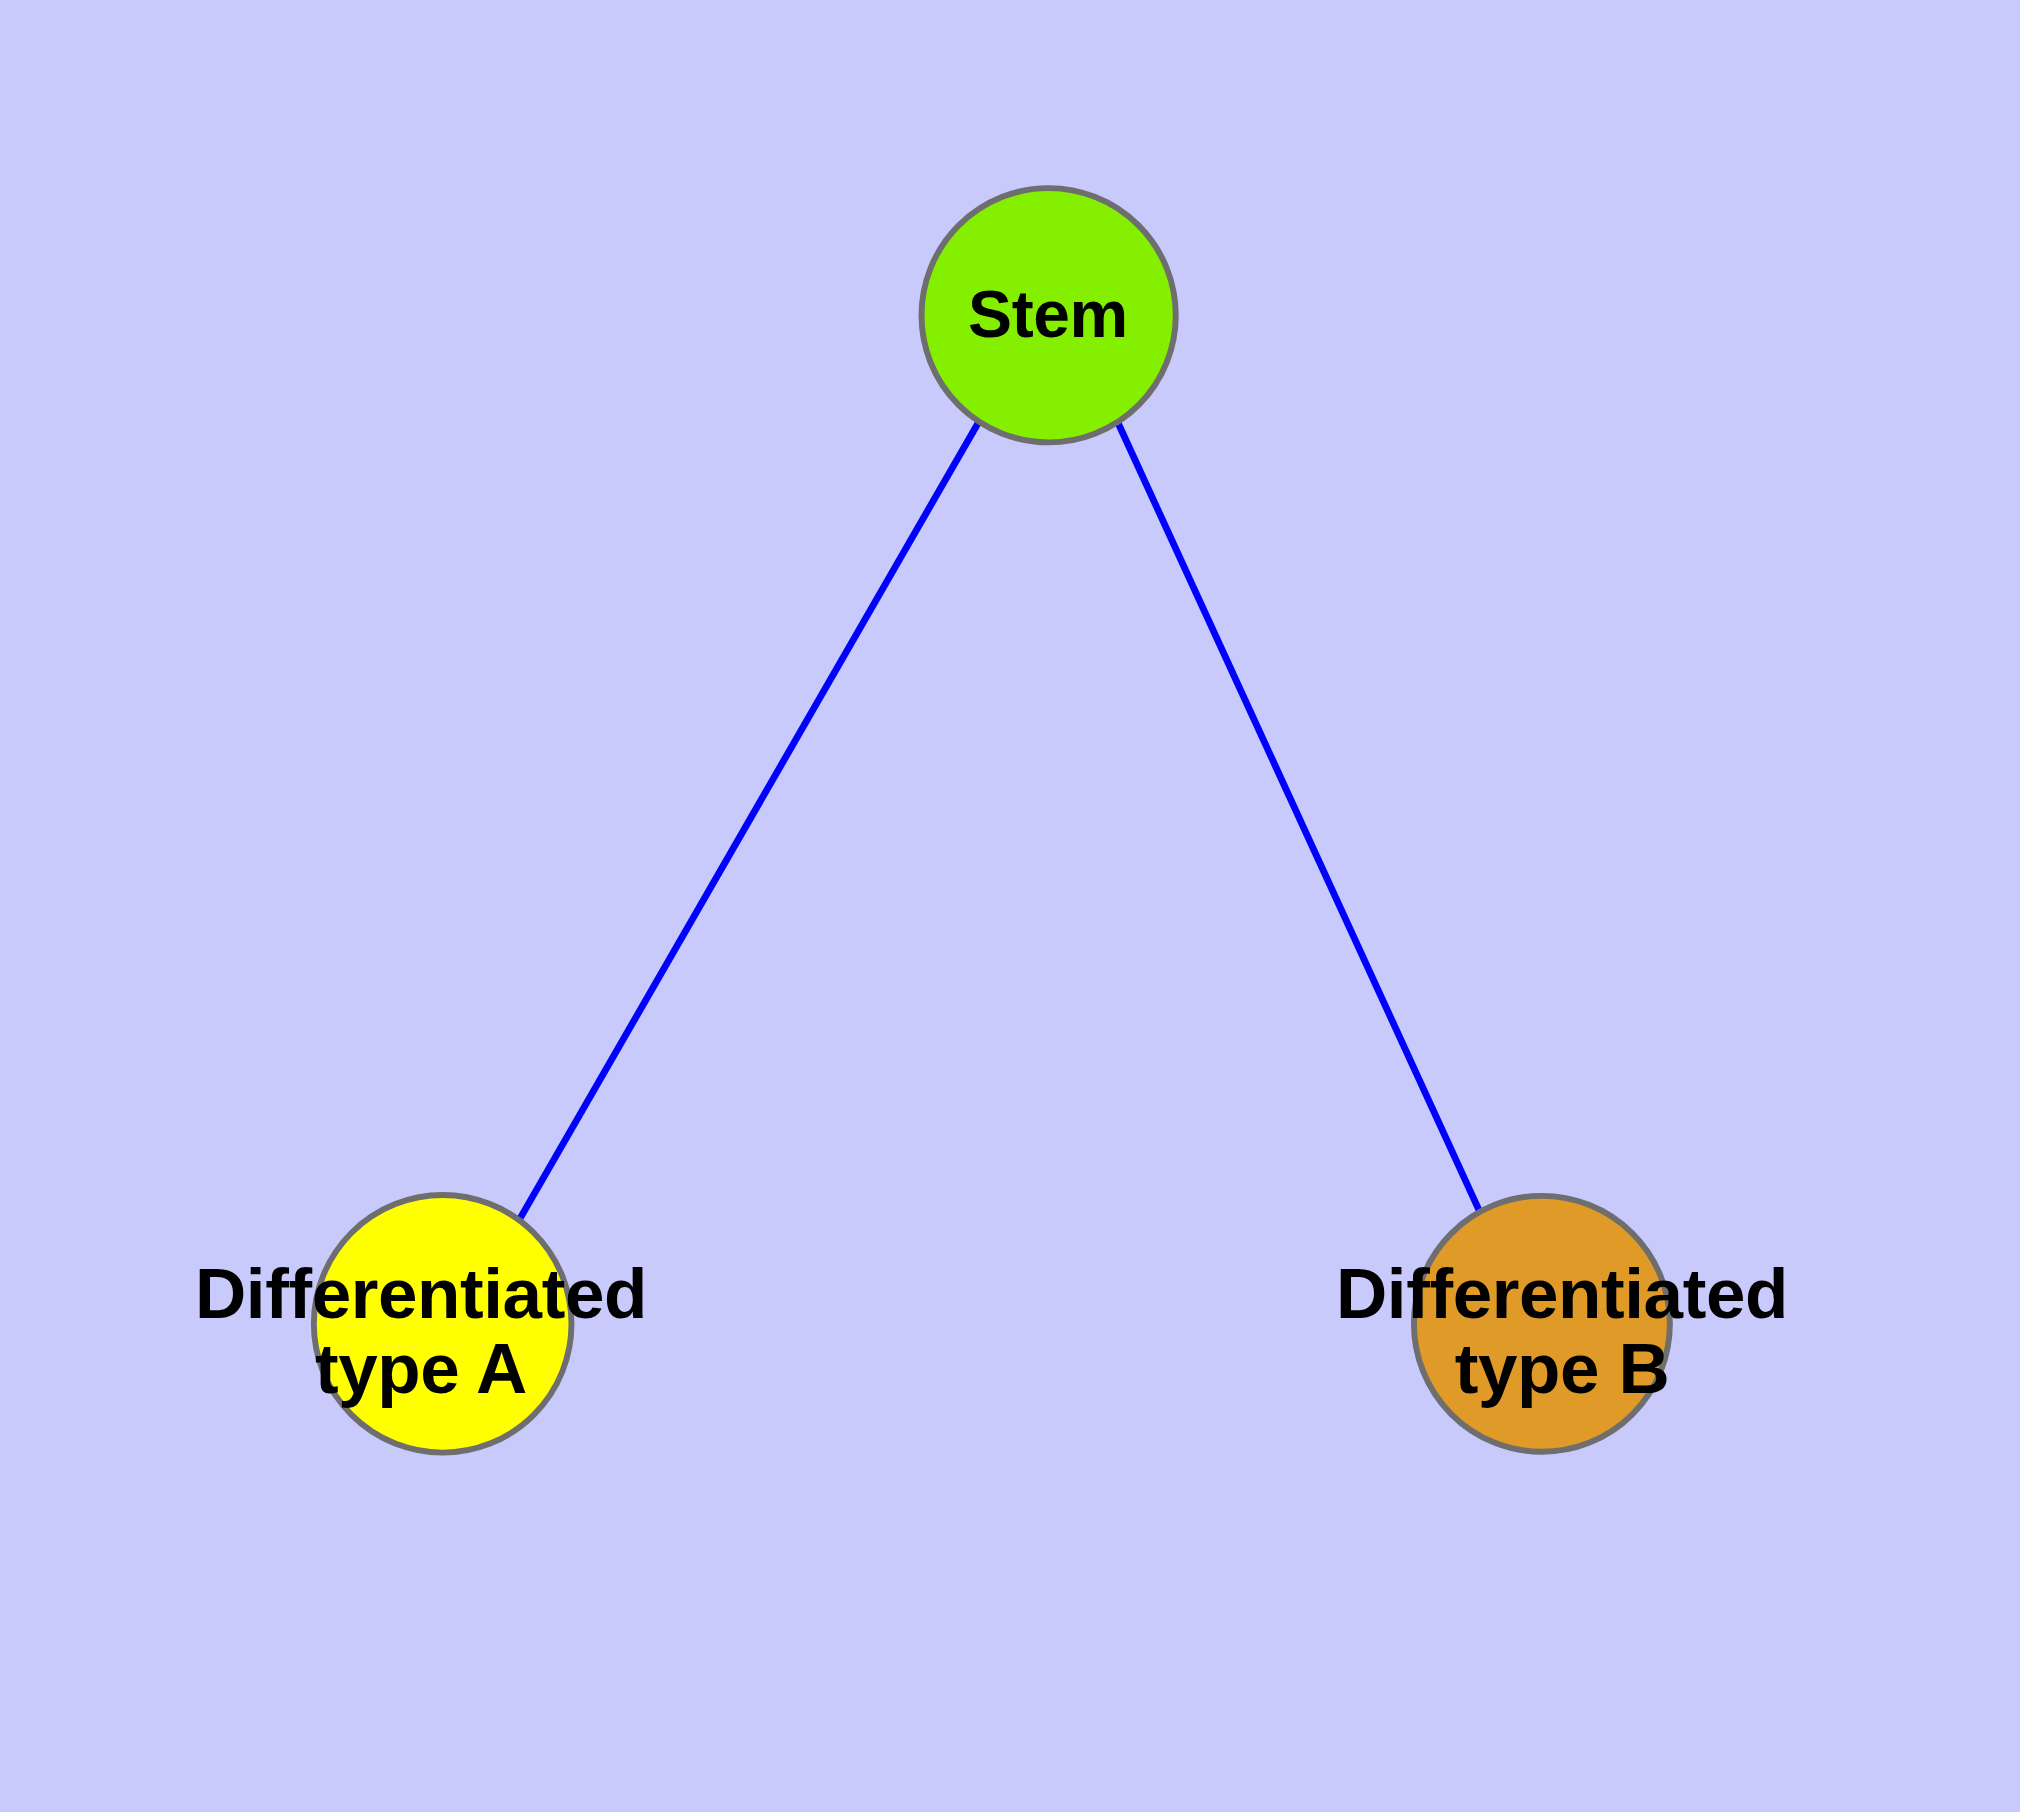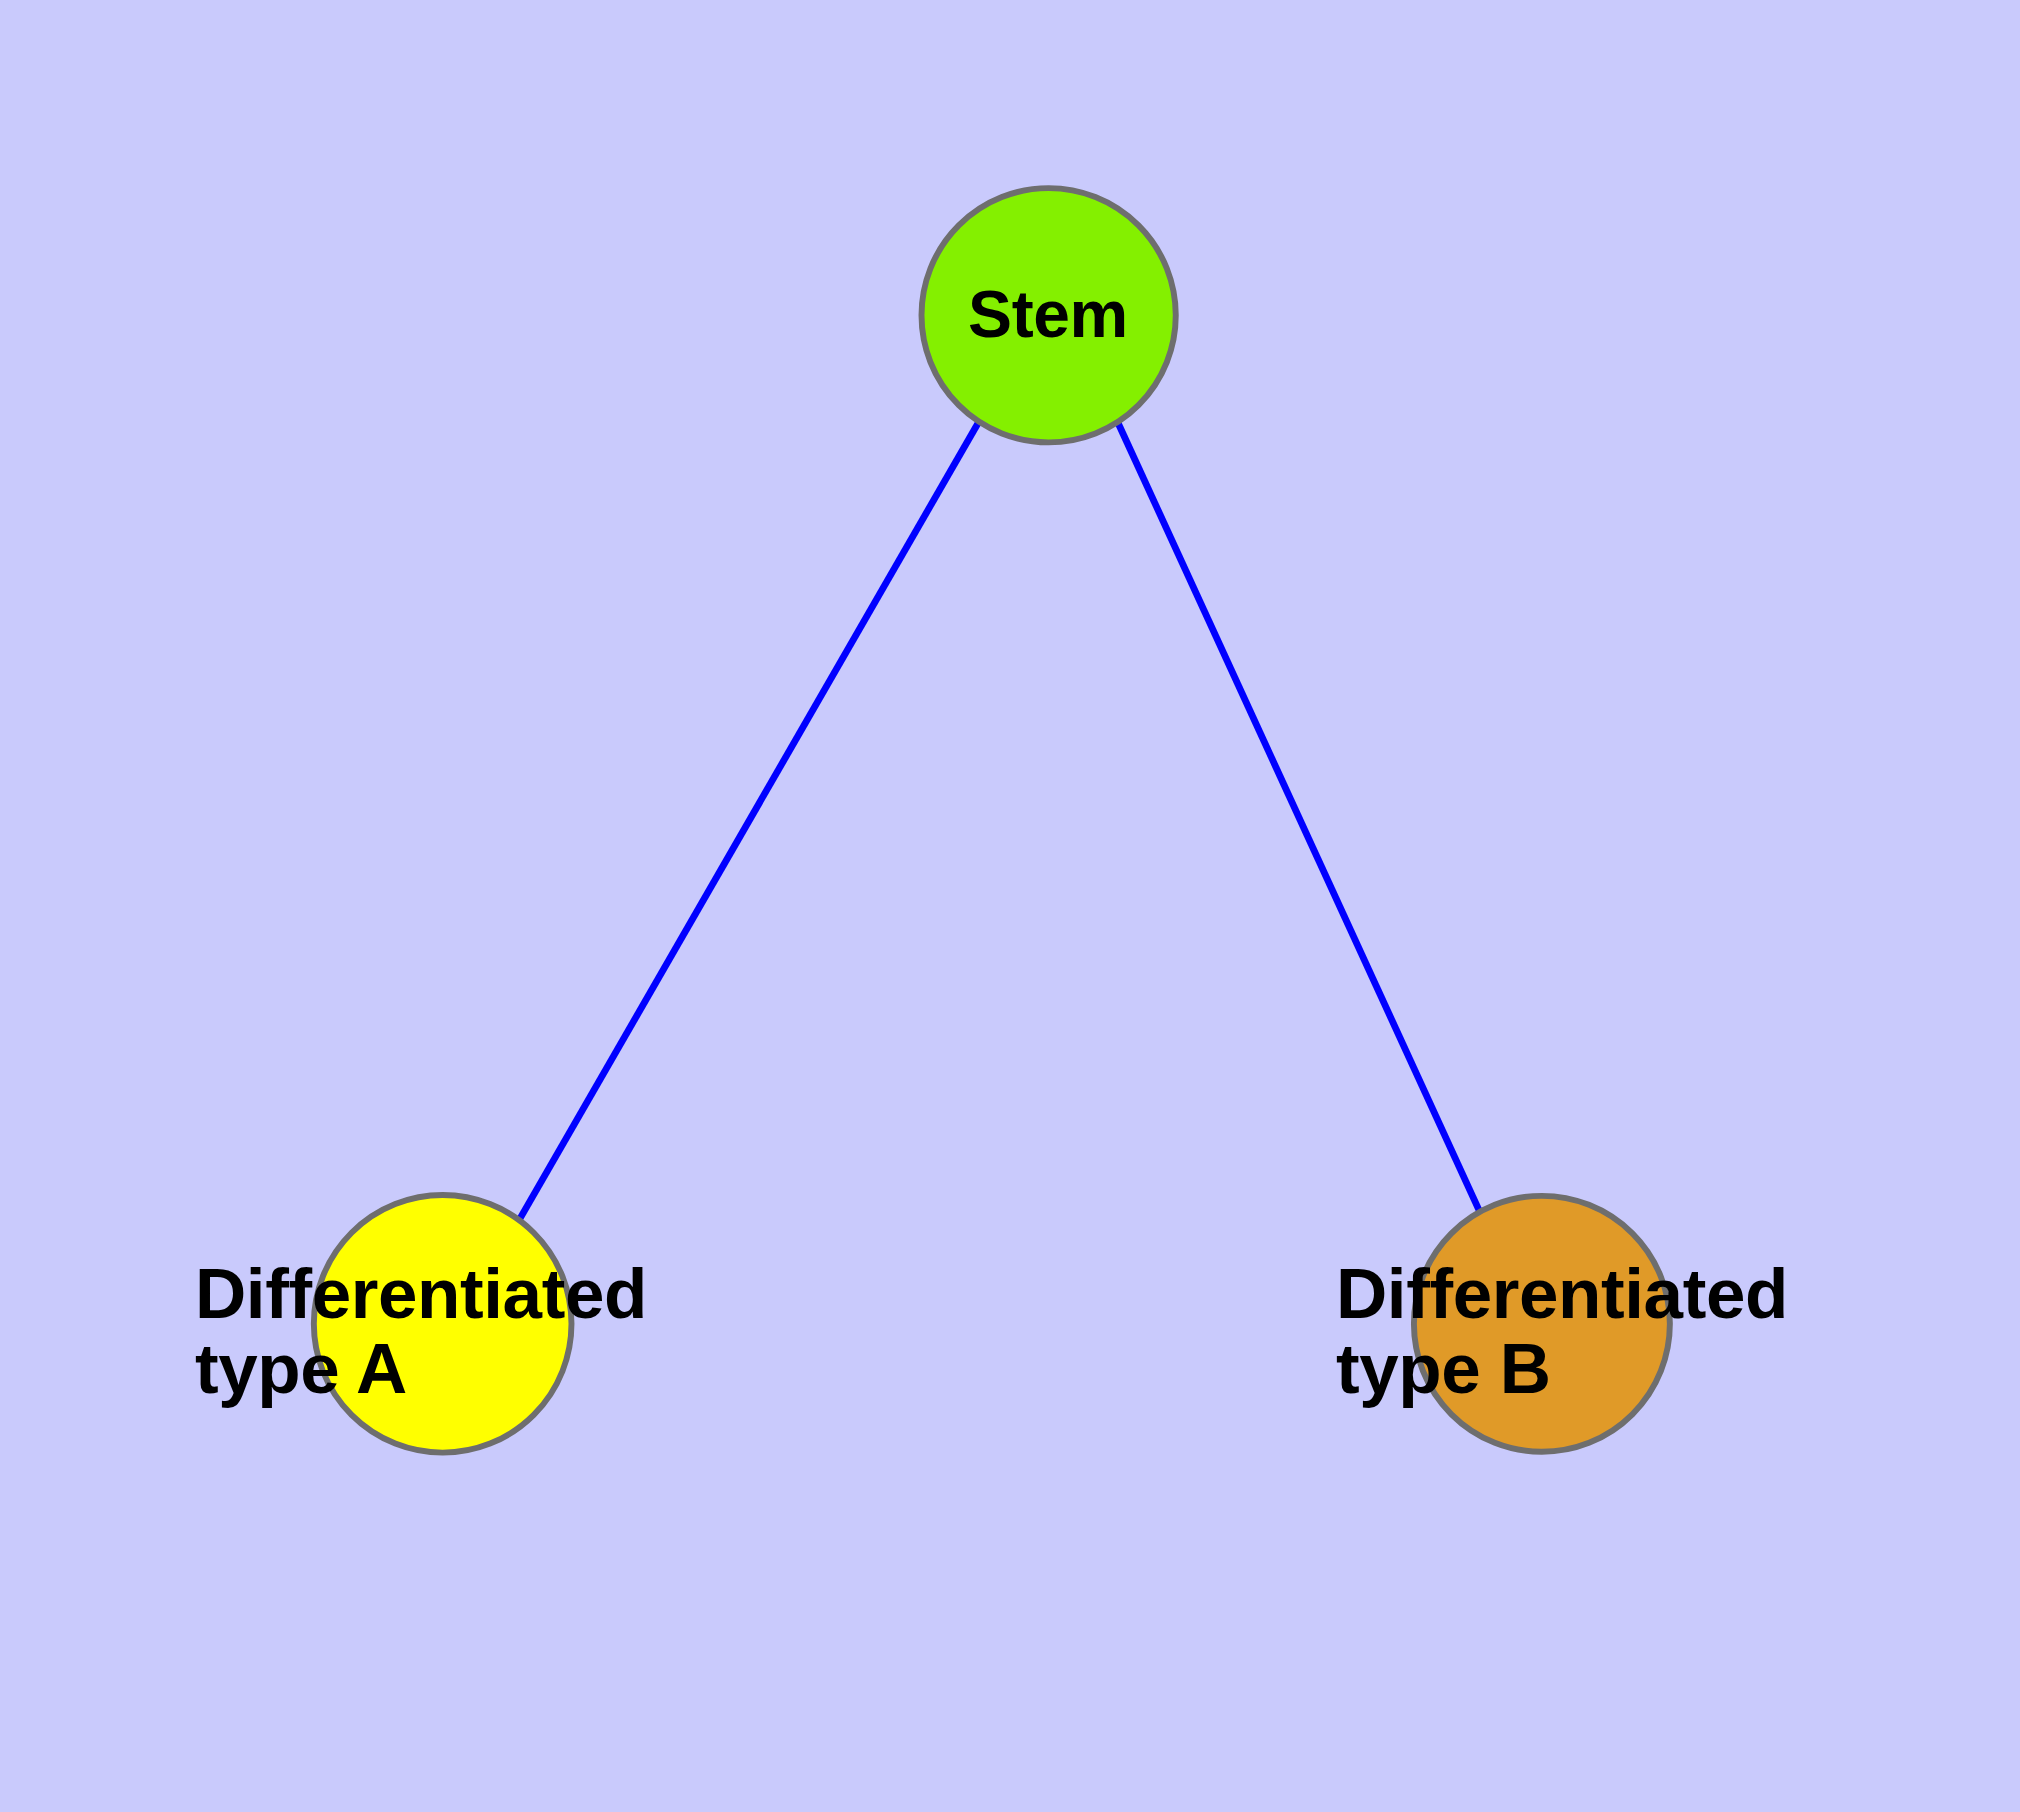--- a/index.html
+++ b/index.html
@@ -24,21 +24,21 @@
   #graph-svg {
     position: absolute;
     left: 0; top: 0;
     width: 2021px;
     height: 1812px;
   }
   .node-label {
     position: absolute;
     font-weight: bold;
     color: #000000;
-    text-align: left;
+    text-align: center;
     white-space: pre;
     line-height: 1.06;
     letter-spacing: -0.4px;
     pointer-events: none;
     user-select: none;
   }
   #label-stem {
     left: 1048px;
     top: 315px;
     transform: translate(-50%, -50%);

